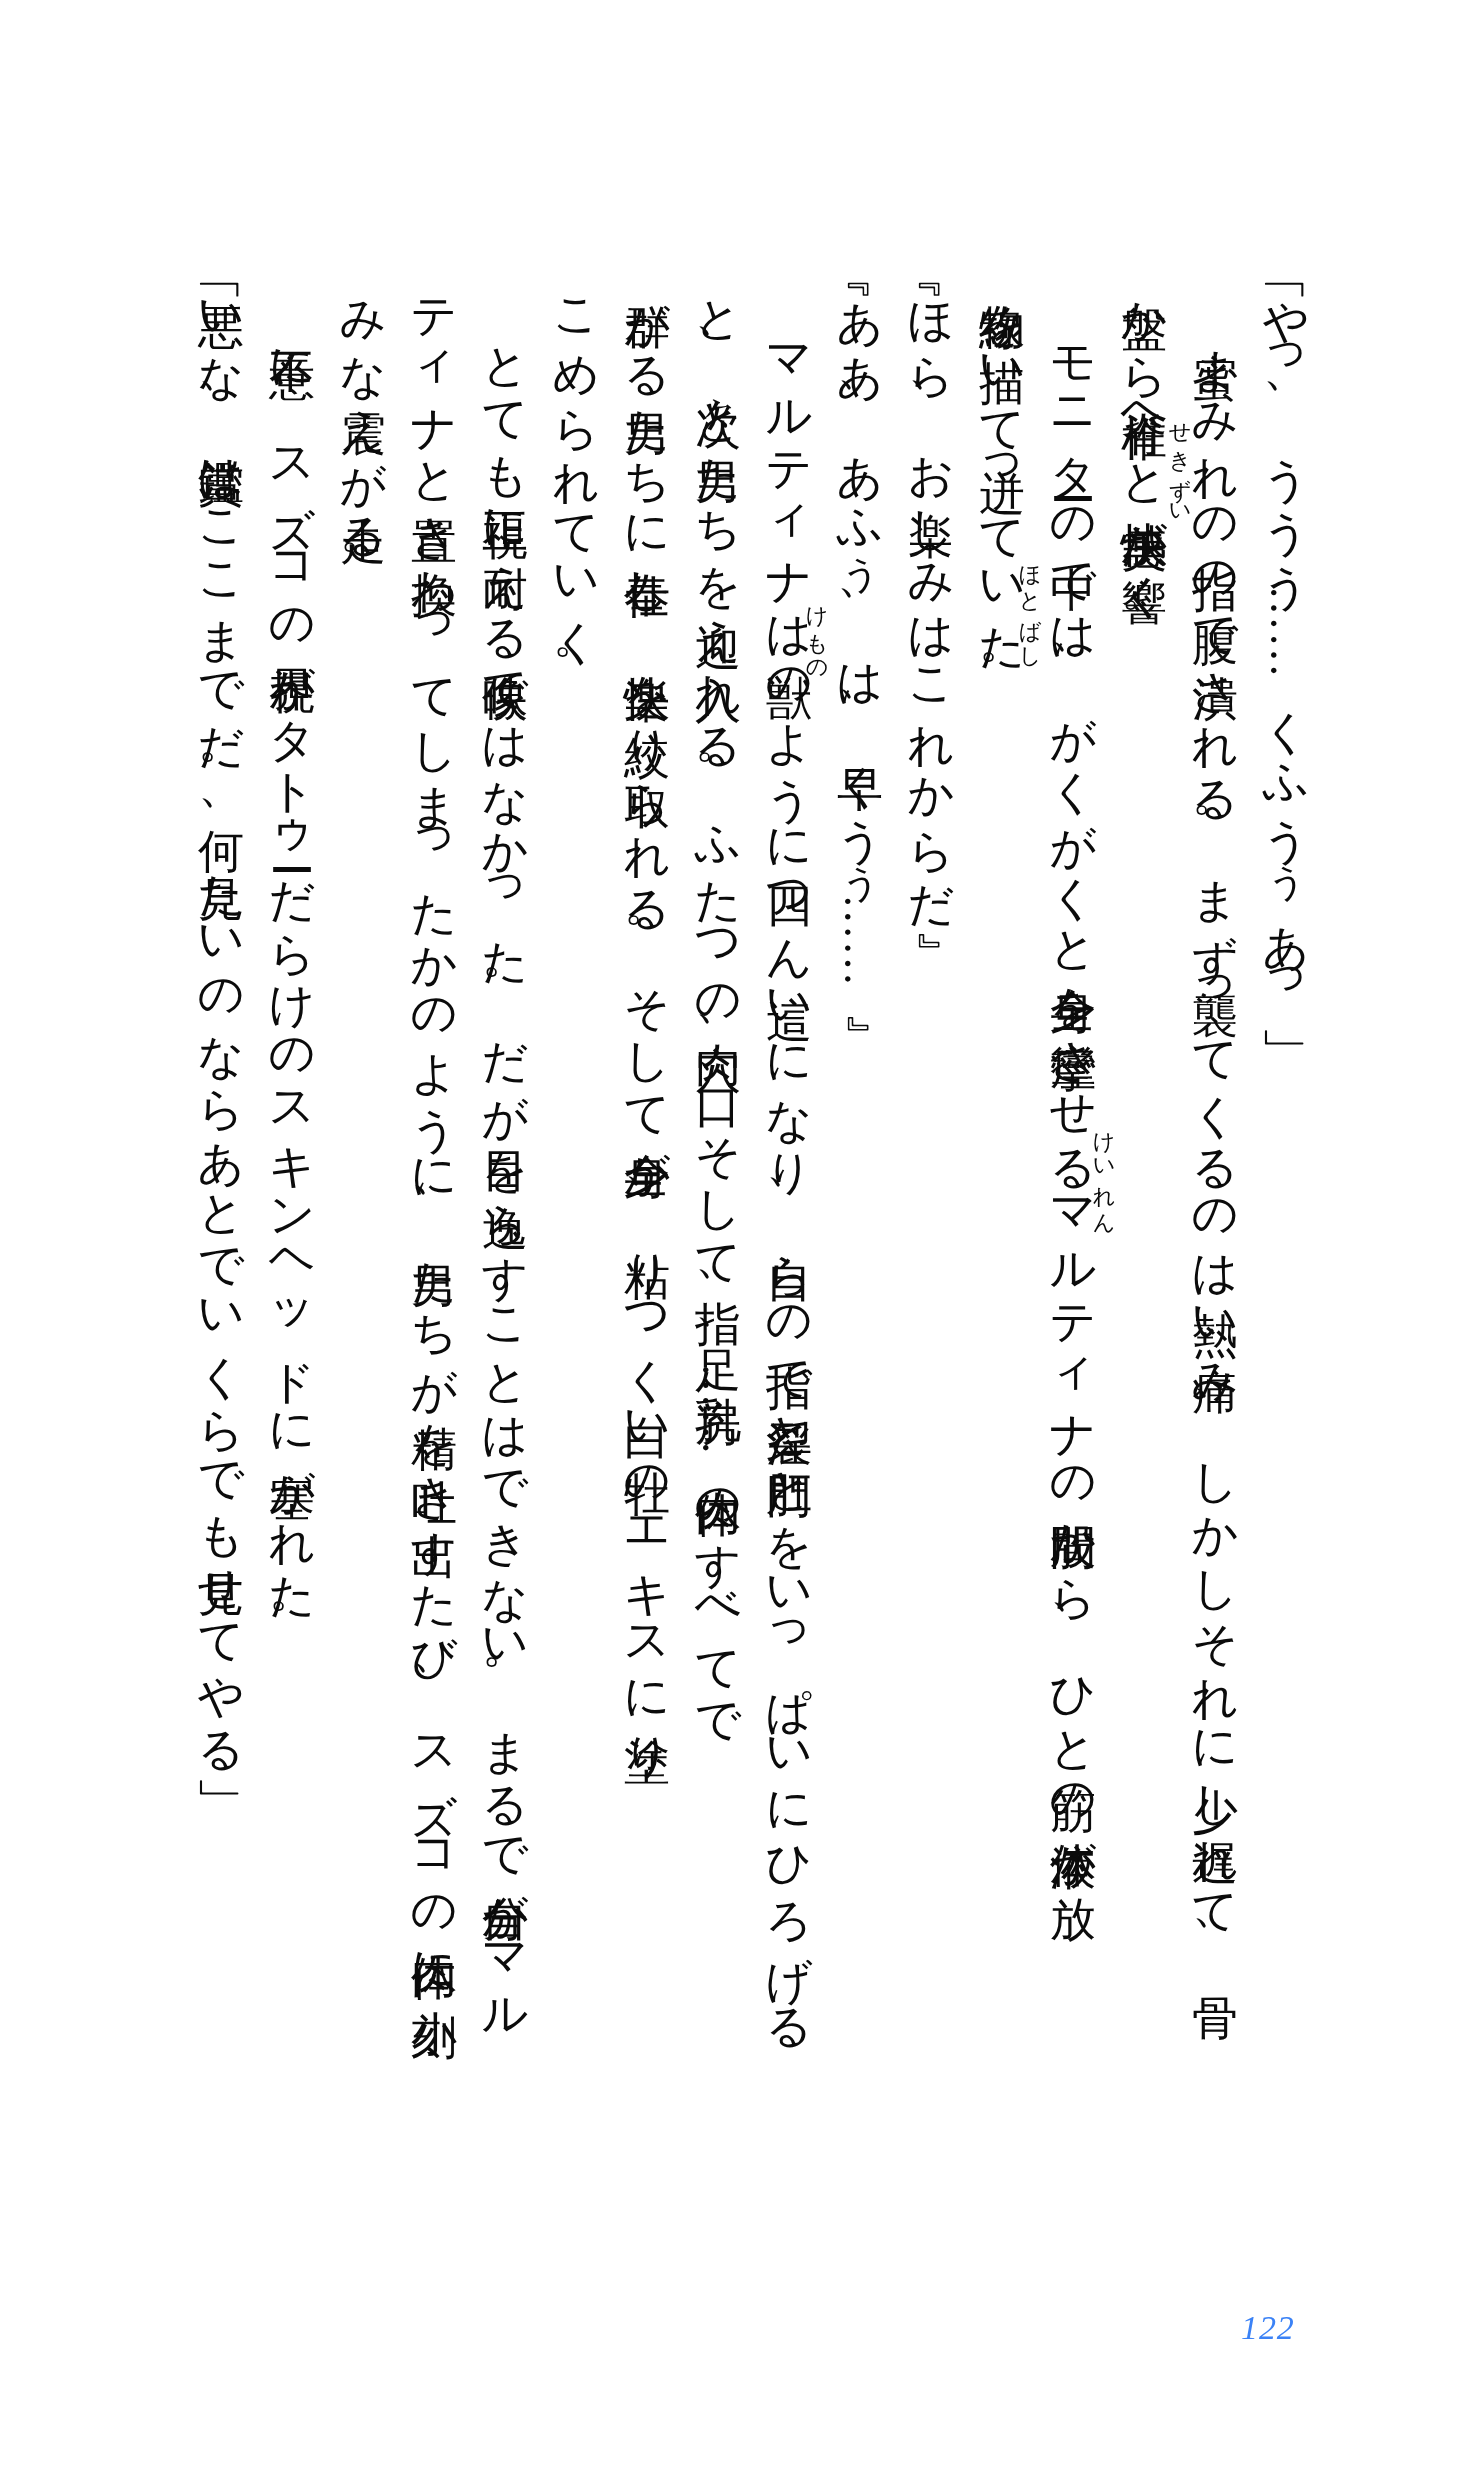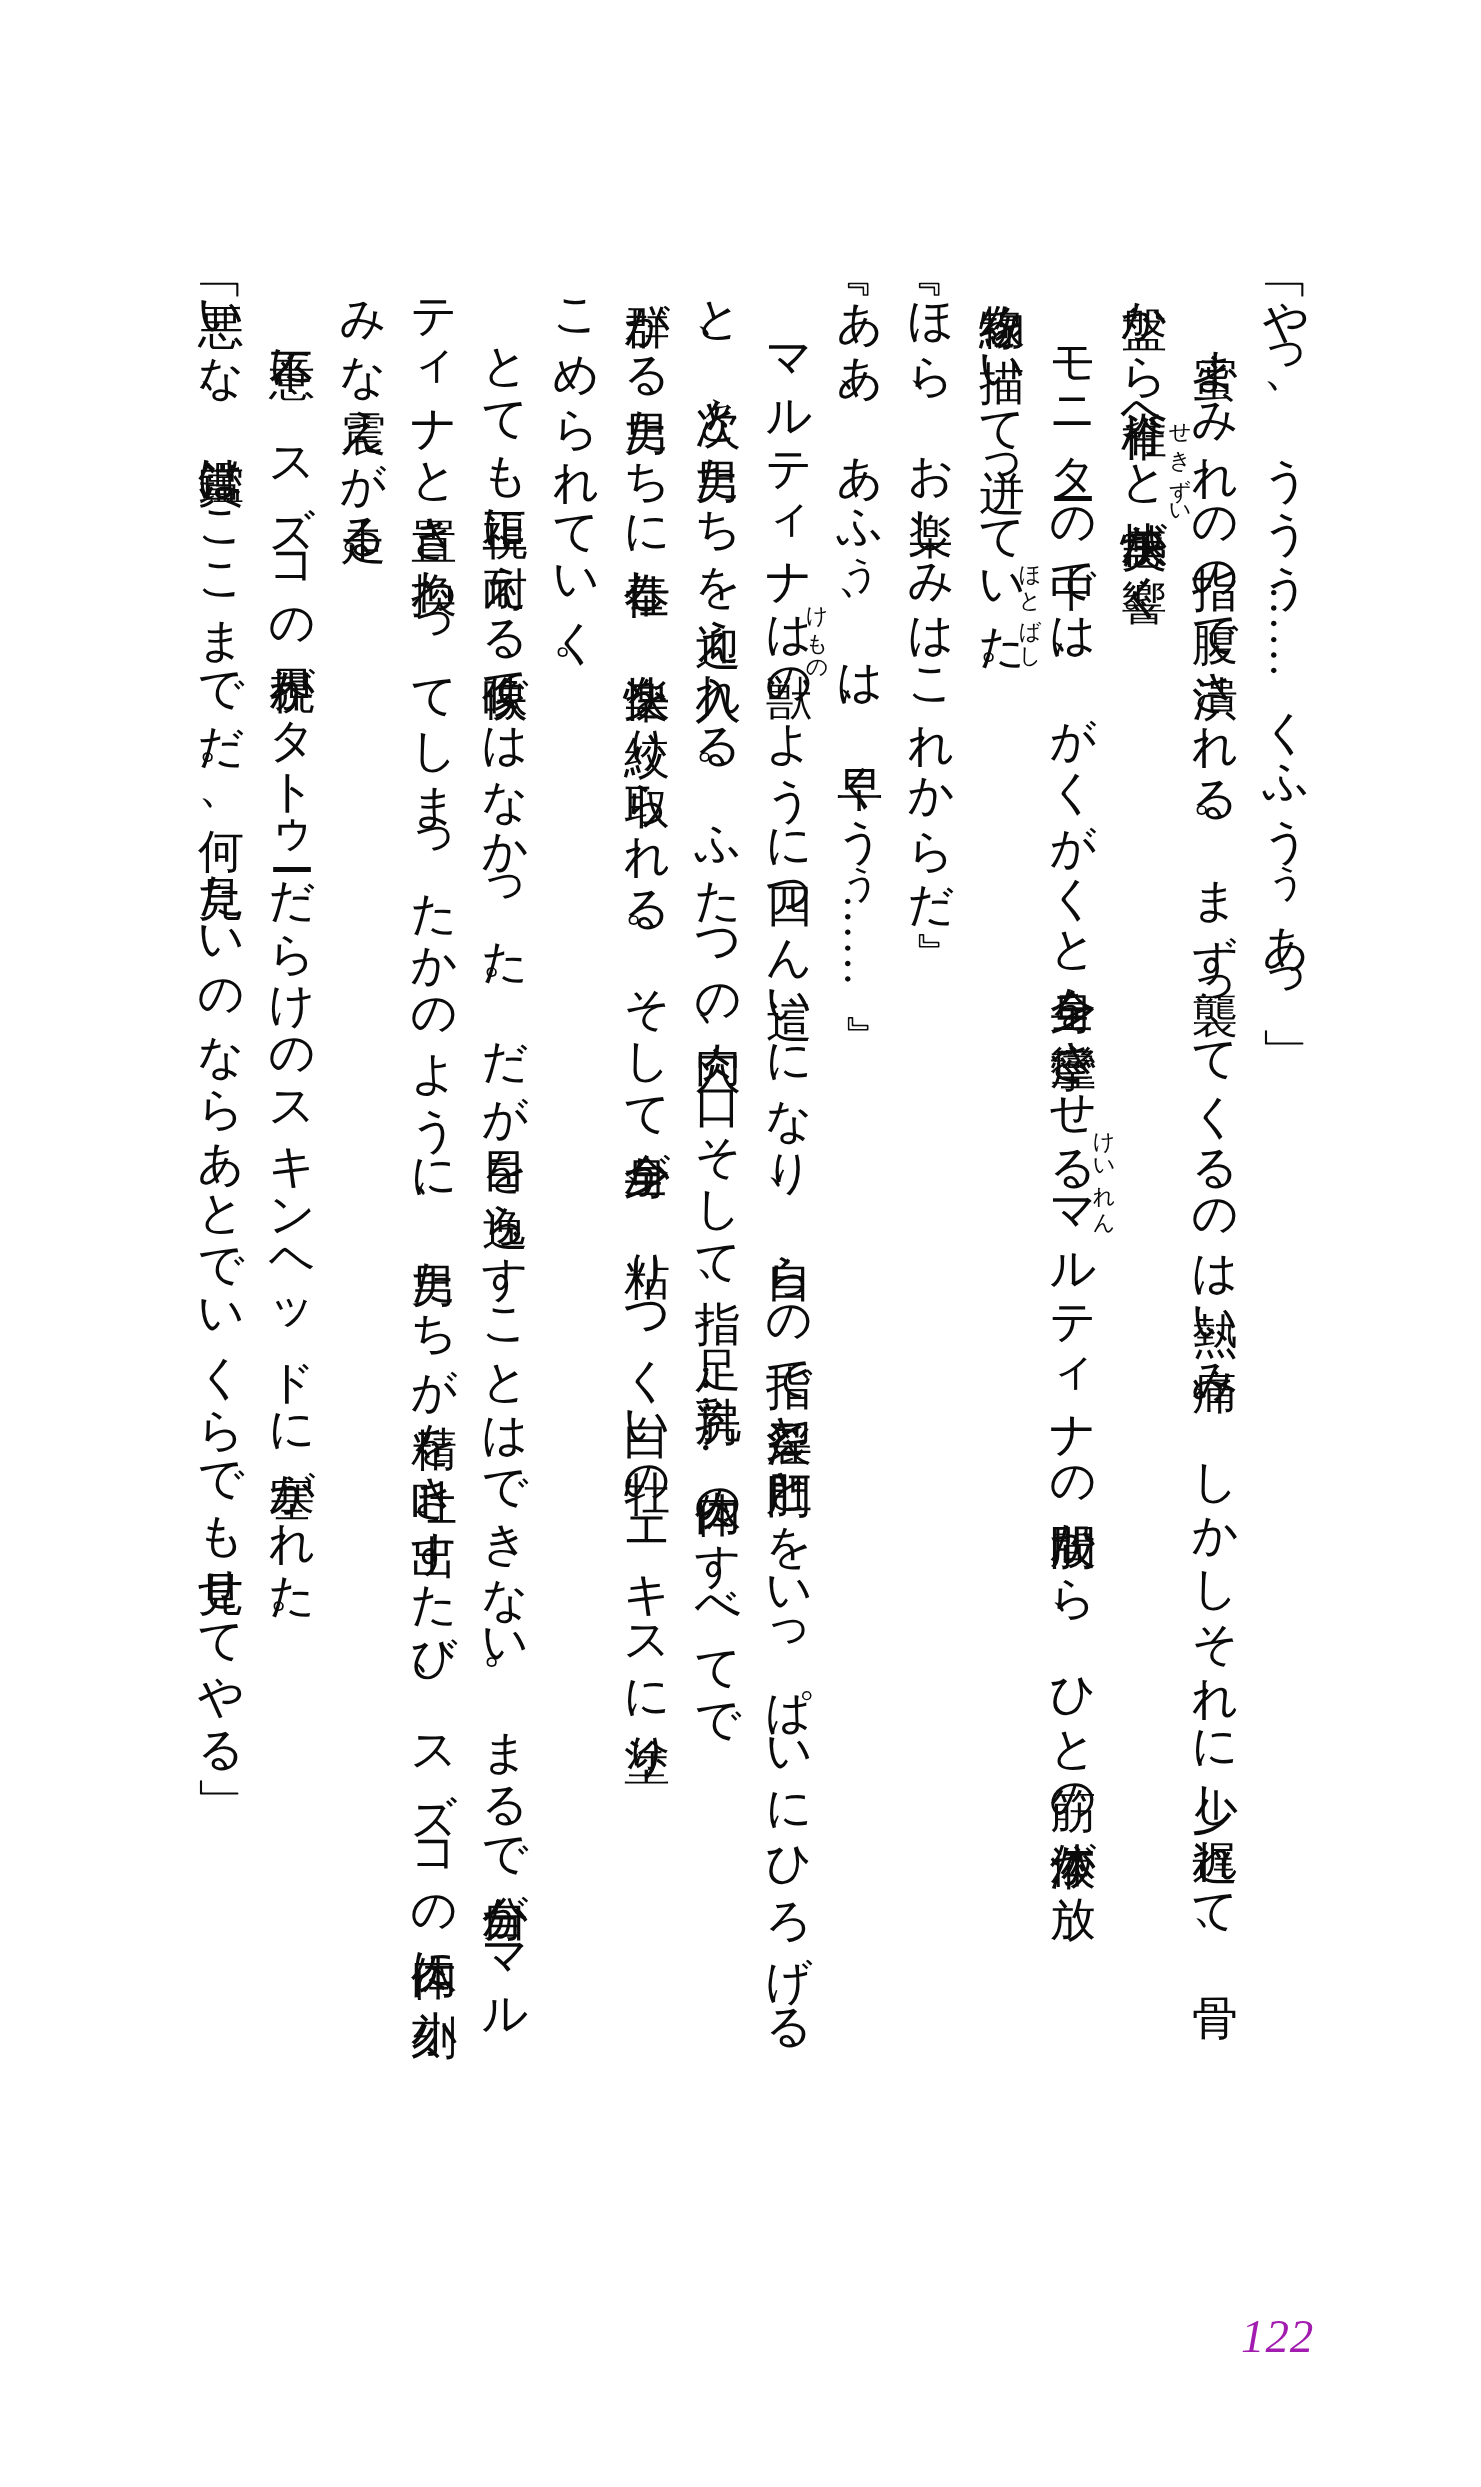--- a/index.html
+++ b/index.html
@@ -57,24 +57,24 @@
   }
   .furi-sekizui  { left: 1169px; top: 408px;  }
   .furi-keiren   { left: 1093px; top: 1117px; }
   .furi-hotobashi{ left: 1019px; top: 550px;  }
   .furi-kemono   { left: 806px;  top: 591px;  }
   
   .page-number {
     position: absolute;
     left: 1241px;
     top: 2309px;
-    font-size: 47px;
+    font-size: 34px;
     font-style: italic;
     letter-spacing: 0.9px;
-    color: #a21caf;
+    color: #3b82f6;
     font-family: "Liberation Serif", "DejaVu Serif", serif;
   }
 </style>
 </head>
 <body>
 
 <div class="page">
 
   <div class="text-block">
     <p>「やっ、ううう……くふうぅあっ」</p>

